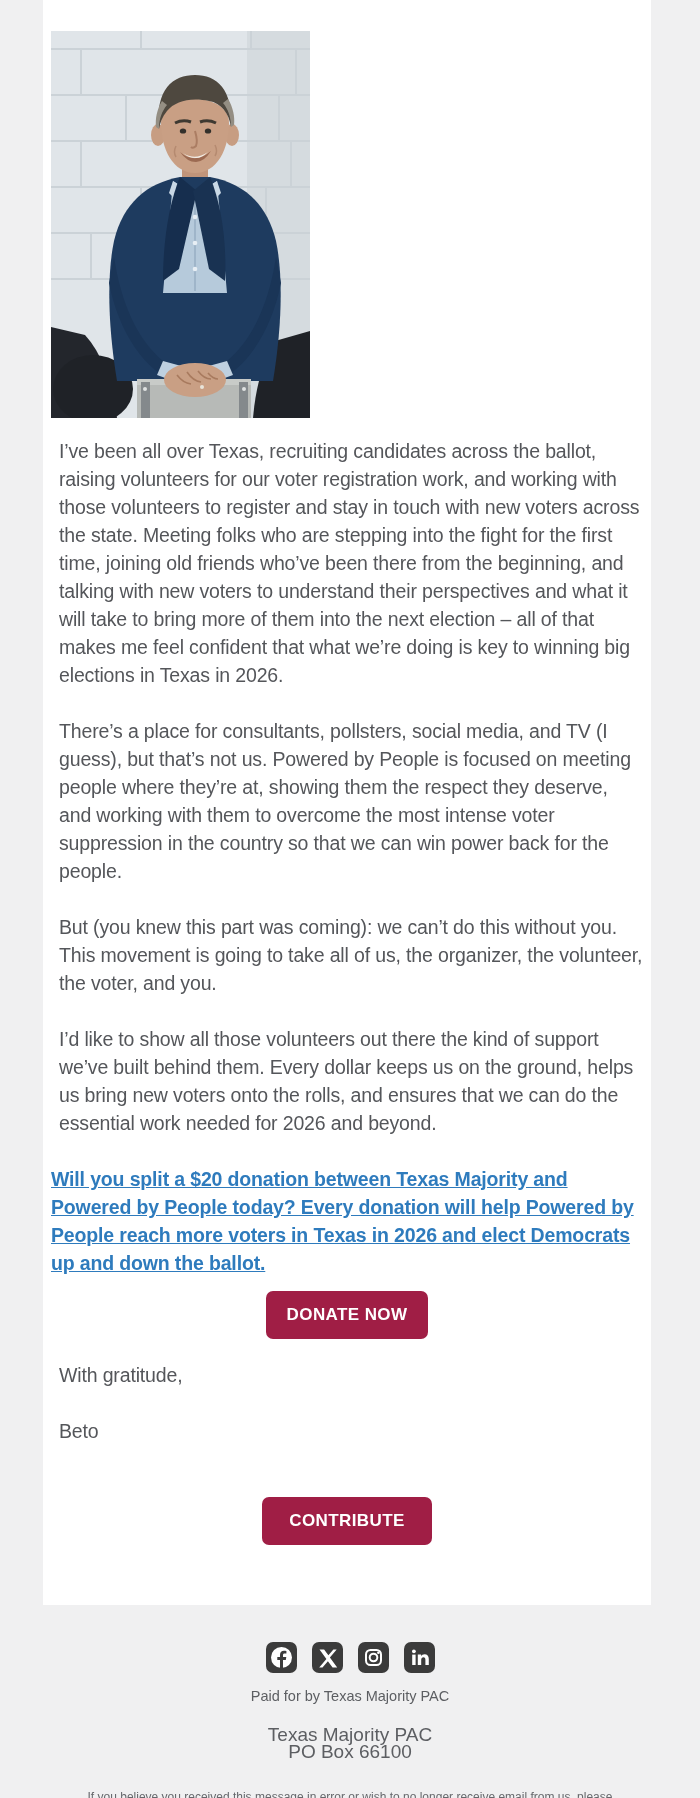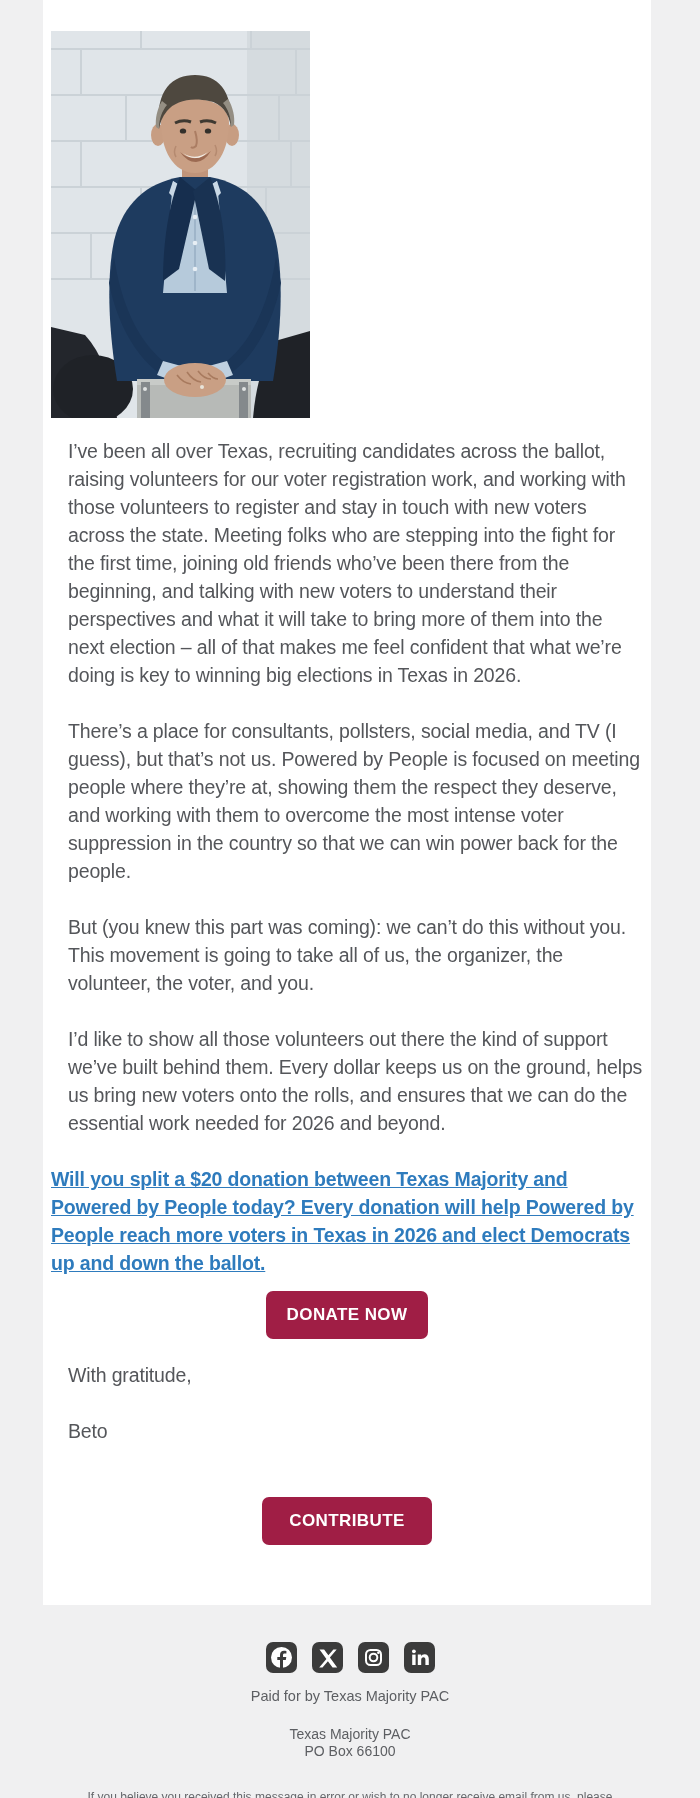--- a/index.html
+++ b/index.html
@@ -8,42 +8,42 @@
     font-family:"Liberation Sans",sans-serif;color:#54565a;
     -webkit-font-smoothing:antialiased;overflow:hidden;
   }
   .panel{
     margin-left:43px;width:592px;background:#ffffff;
     padding:31px 8px 48px 8px;box-sizing:content-box;
   }
   .photo-wrap{margin:0 0 19px 0;line-height:0;}
   p.body{
     font-size:19.5px;line-height:28px;letter-spacing:-0.15px;
-    margin:0 0 28px 17px;color:#54565a;
+    margin:0 0 28px 8px;color:#54565a;
   }
   .link-para{
     display:block;font-size:19.5px;line-height:28px;letter-spacing:-0.15px;
     font-weight:bold;color:#2e7bbd;text-decoration:underline;
     margin:0 0 0 0;cursor:pointer;
   }
   .cta-btn{
     display:block;width:fit-content;margin:0 auto;
     background:#a01e45;color:#ffffff;border:none;border-radius:7px;
     font-family:"Liberation Sans",sans-serif;font-size:17px;font-weight:bold;
     letter-spacing:0.4px;padding:14px 21px;cursor:pointer;
   }
   .donate-btn{margin:14px auto 22px auto;}
   .contribute-btn{margin:52px auto 12px auto;padding:14px 27px;}
   .signoff{margin:0 0 26px 0;}
   .signature{margin:0;}
   .footer{padding:37px 0 26px 0;text-align:center;}
   .social-row{display:flex;justify-content:center;gap:15px;}
   .social-icon{width:31px;height:31px;cursor:pointer;line-height:0;}
   .paid-for{margin-top:14px;font-size:14.5px;line-height:18px;color:#5c5e62;}
-  .address{margin-top:21px;font-size:14px;line-height:17px;color:#5c5e62;}
+  .address{margin-top:21px;font-size:19px;line-height:17px;color:#5c5e62;}
   .unsub{
     margin:30px auto 0 auto;width:580px;font-size:12px;line-height:15px;color:#66686c;
   }
   .unsub .unsub-link{color:#66686c;cursor:pointer;}
 </style>
 </head>
 <body>
 
 <div class="panel">
 

